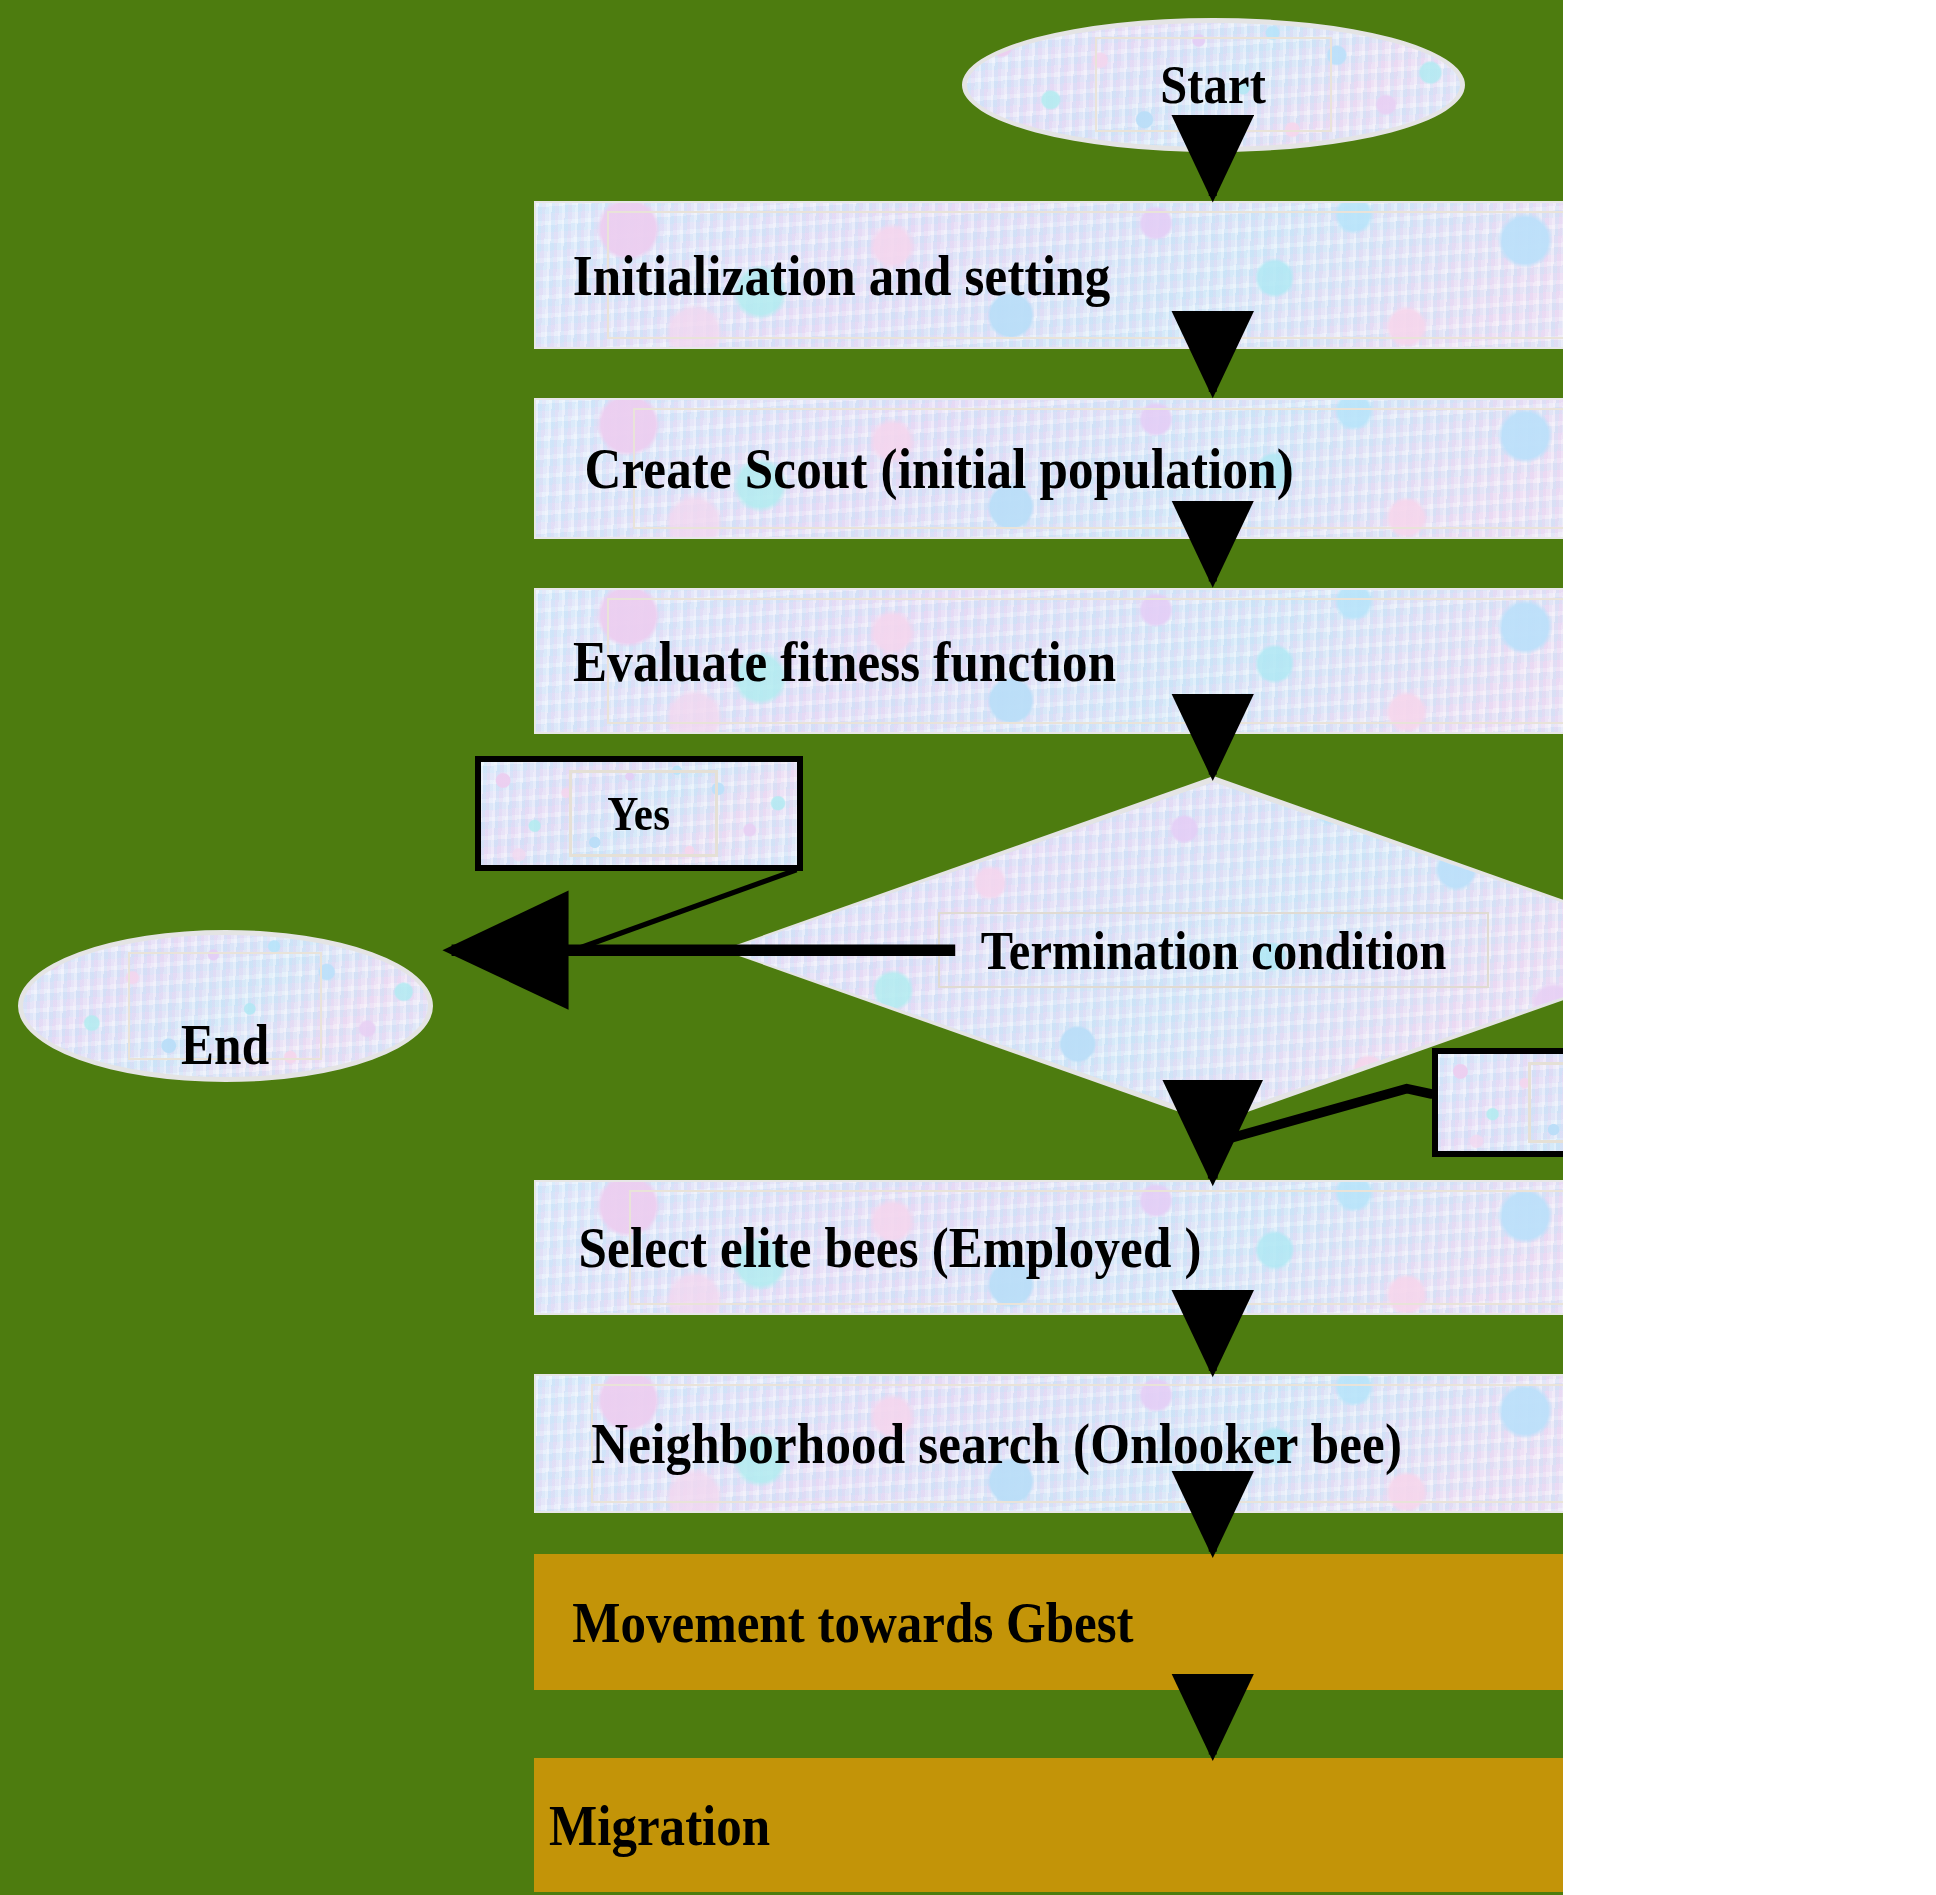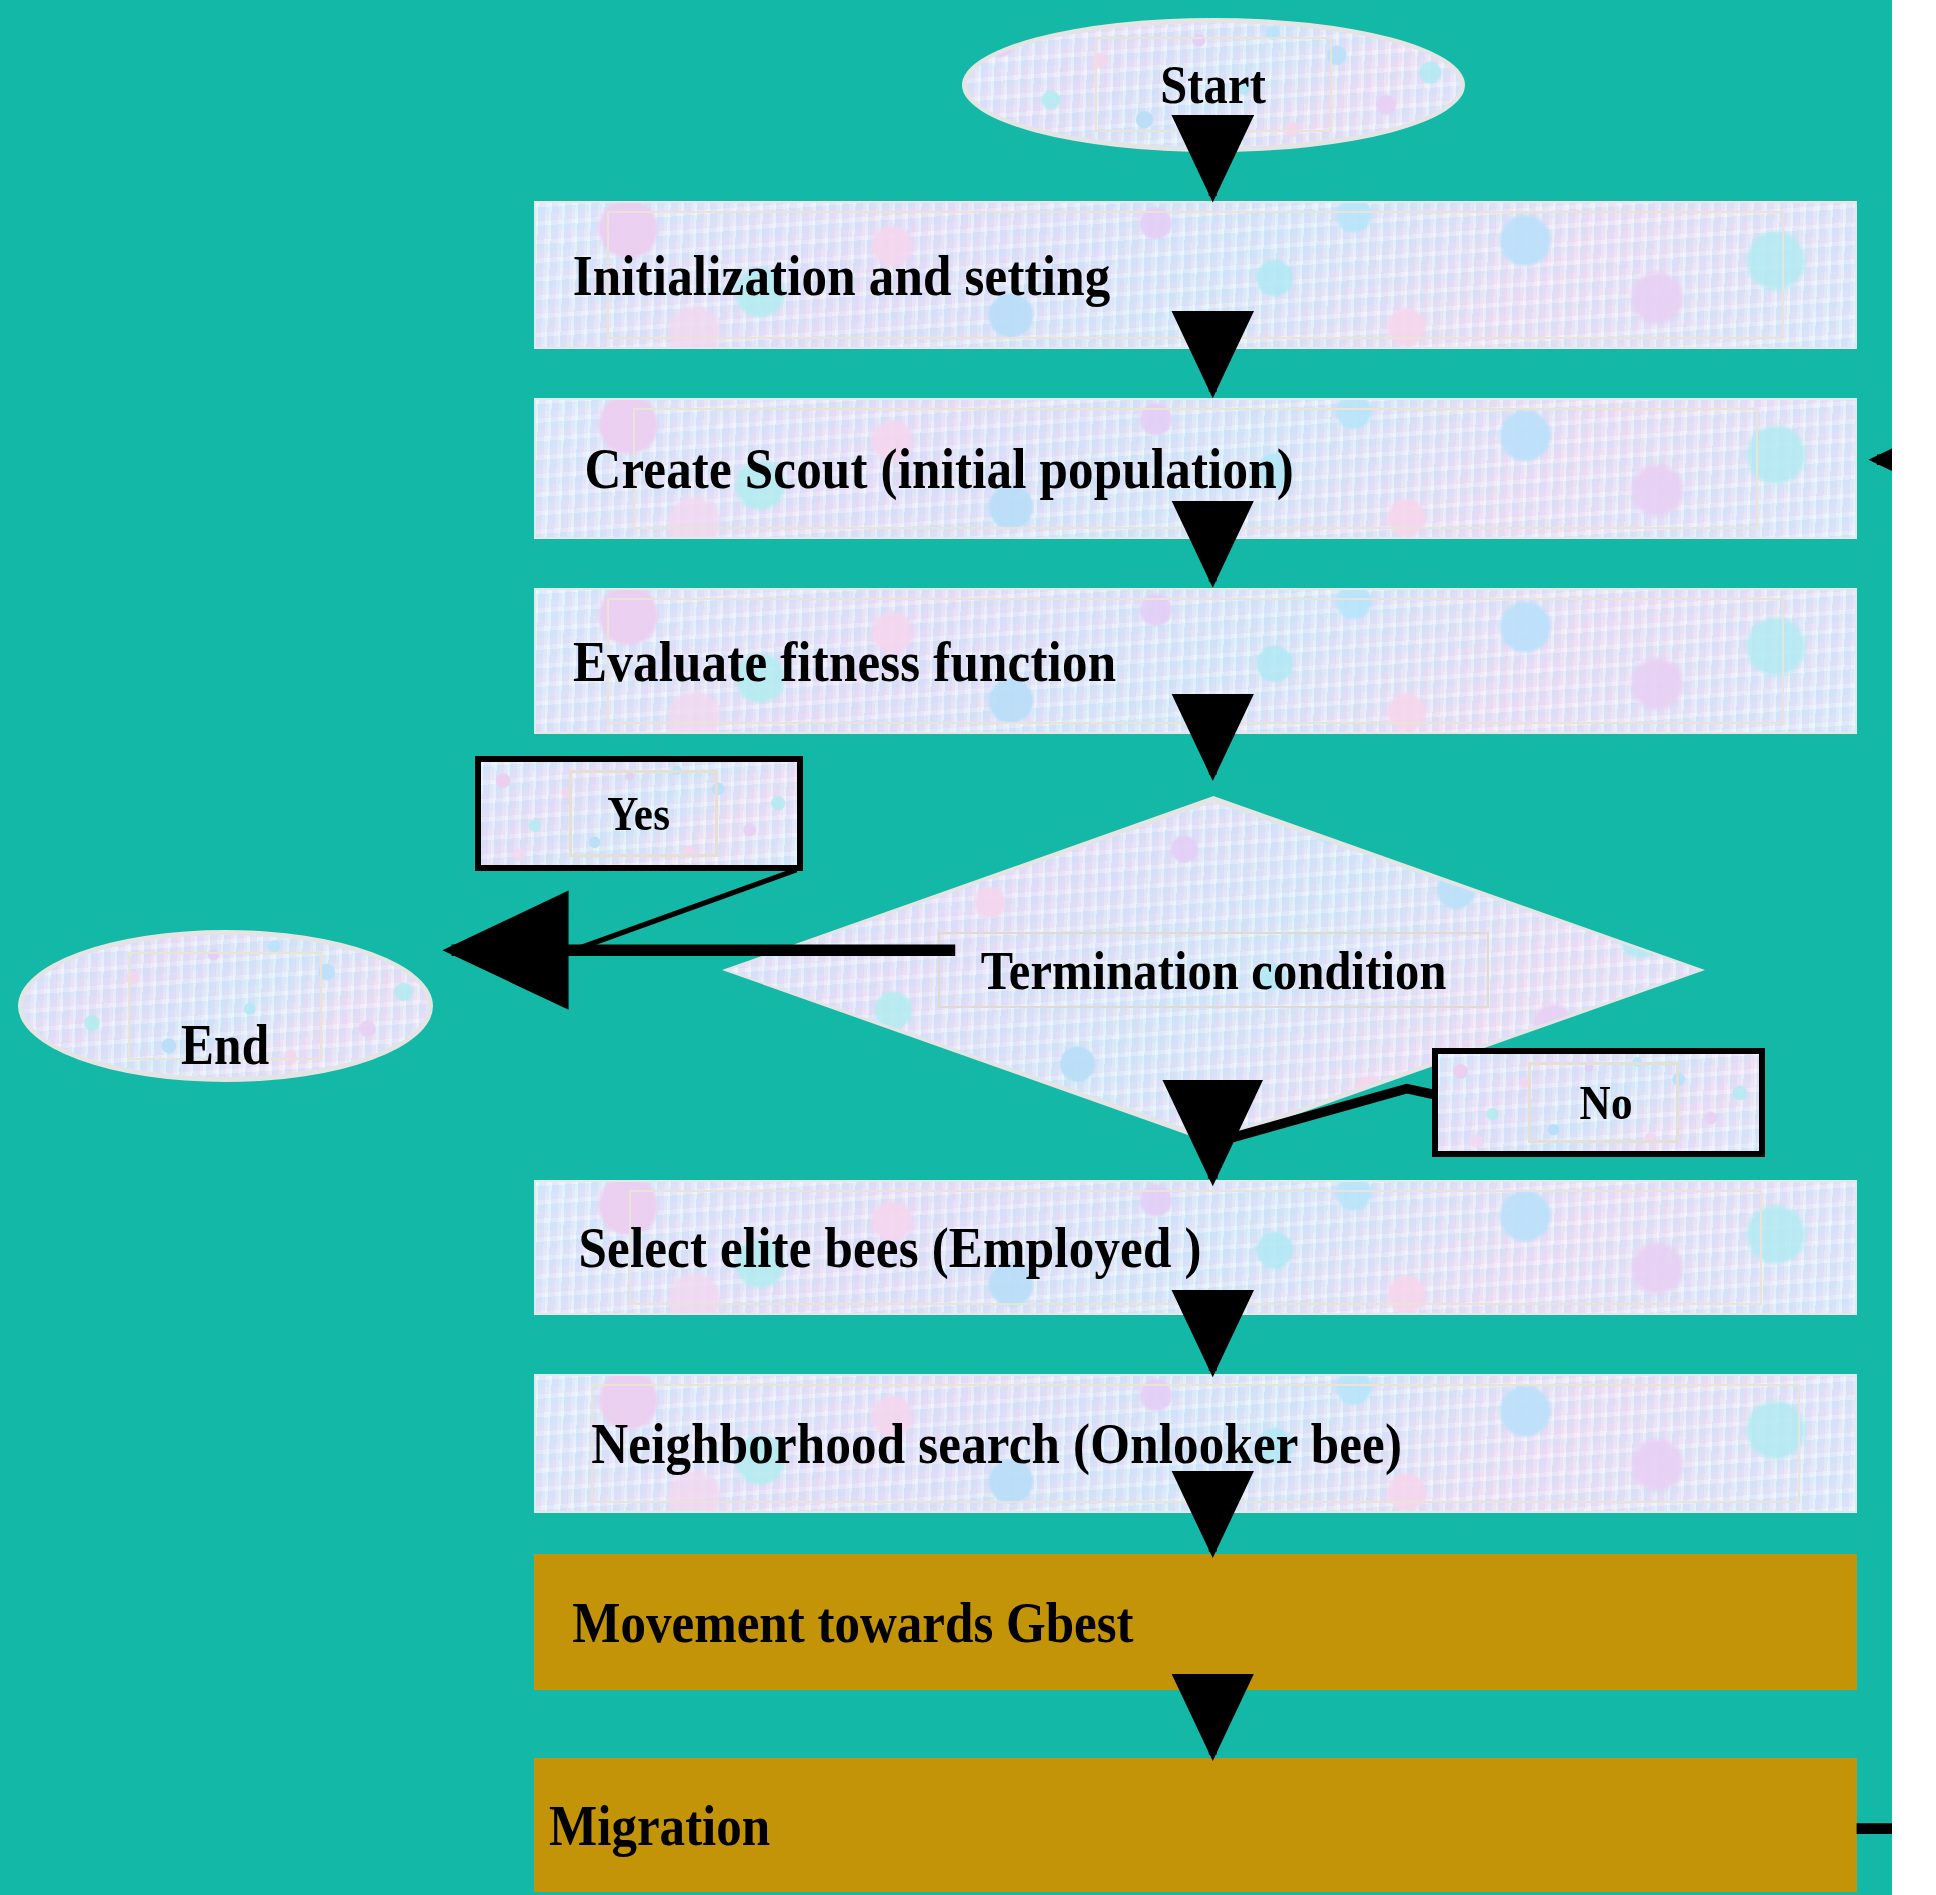--- a/index.html
+++ b/index.html
@@ -1,23 +1,23 @@
 <!DOCTYPE html>
 <html style="font-size:14px"><head>
 <meta charset="utf-8">
 <title>ABC Algorithm Flowchart</title>
 <style>
   html,body{margin:0;padding:0;background:#ffffff;}
   body{font-family:"Liberation Serif",serif;}
 
   #stage{
     position:relative;
-    width:1892px;
+    width:1563px;
     height:1895px;
-    background:#14b8a6;
+    background:#4d7c0f;
     overflow:hidden;
   }
 
   
   .tex{
     background-color:#cfe3f7;
     background-image:
       radial-gradient(circle at 7% 18%, rgba(236,206,240,.95) 0 2.2%, transparent 2.6%),
       radial-gradient(circle at 17% 62%, rgba(178,236,240,.85) 0 2.0%, transparent 2.5%),
       radial-gradient(circle at 27% 30%, rgba(244,214,238,.9) 0 1.8%, transparent 2.4%),
@@ -184,21 +184,21 @@
   <div class="proc tex" style="left:534px;top:398px;width:1323px;height:141px;">
     <span class="inner" style="left:97px;right:97px;"></span>
     <span class="txt" style="font-size:58px;">Create Scout (initial population)</span>
   </div>
 
   <div class="proc tex" style="left:534px;top:588px;width:1323px;height:146px;">
     <span class="inner"></span>
     <span class="txt" style="font-size:58px;">Evaluate fitness function</span>
   </div>
 
-  <div class="dia" style="left:722px;top:796px;width:983px;height:348px;">
+  <div class="dia" style="left:722px;top:776px;width:983px;height:348px;">
     <span class="shapeBorder"></span>
     <span class="shapeFill tex"></span>
     <span class="inner"></span>
     <span class="txt" style="font-size:55px;">Termination condition</span>
   </div>
 
   <div class="lbl tex" style="left:475px;top:756px;width:328px;height:115px;">
     <span class="inner"></span>
     <span class="txt" style="font-size:49px;">Yes</span>
   </div>

